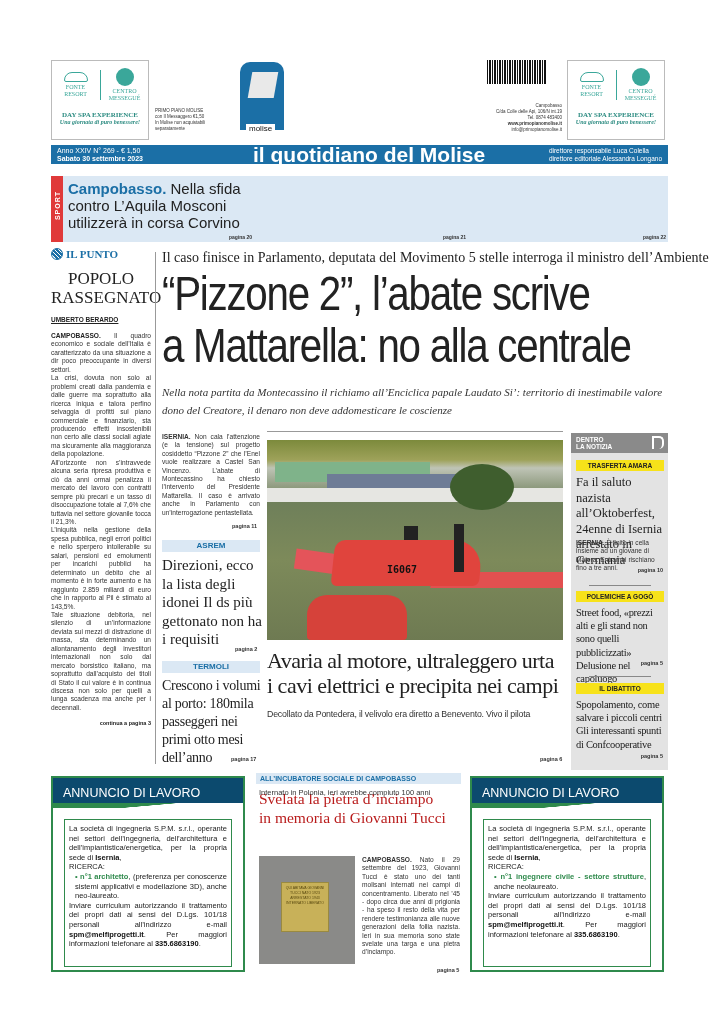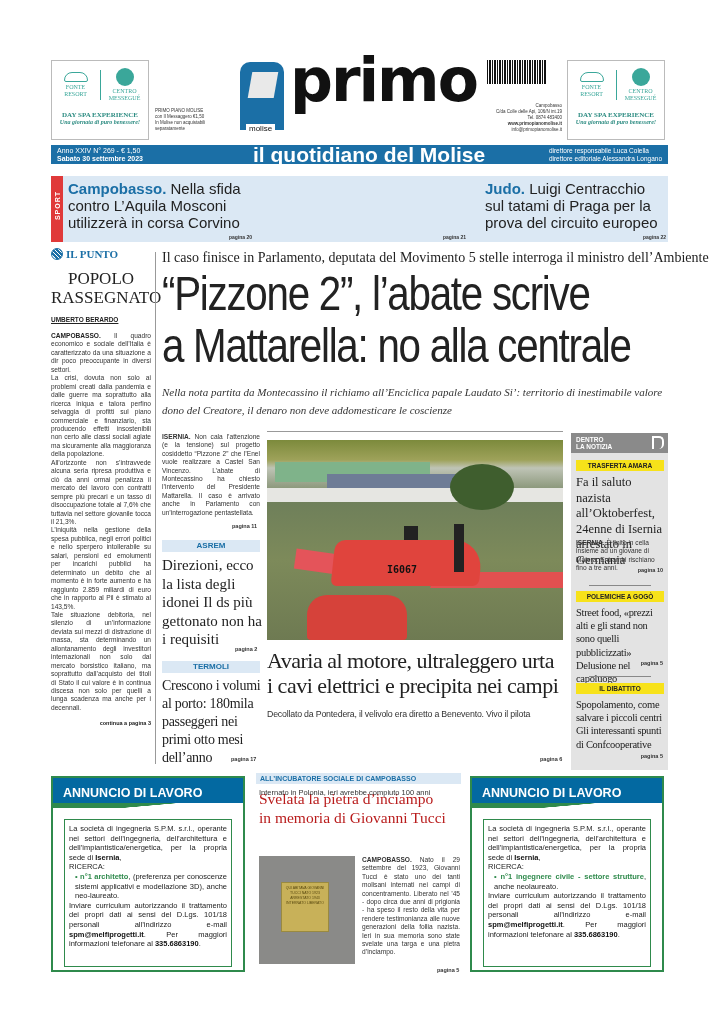--- a/index.html
+++ b/index.html
@@ -67,21 +67,21 @@
 .avsub{position:absolute;left:267px;top:709px;font-size:8.8px;color:#333;white-space:nowrap;letter-spacing:-0.2px}
 
 .dentro{position:absolute;left:571px;top:433px;width:97px;height:337px;background:#e3e3e3}
 .dentro .hdr{height:20px;background:#8a8a8a;color:#fff;font-size:6.5px;font-weight:bold;line-height:7px;padding:3px 0 0 5px;position:relative}
 .dentro .hdr .pico{position:absolute;right:4px;top:3px;width:12px;height:13px;border:2px solid #fff;border-radius:0 5px 5px 0;border-bottom:none}
 .ytag{position:absolute;left:5px;width:88px;height:11px;background:#f7e21a;color:#222;font-size:6.5px;font-weight:bold;text-align:center;line-height:11px}
 .rh{position:absolute;left:5px;width:90px;font-family:"Liberation Serif",serif;color:#222}
 .rsep{position:absolute;left:18px;width:62px;height:1px;background:#888}
 
 .annuncio{position:absolute;top:776px;width:194px;height:196px;border:2px solid #2f8a4c;background:#fff}
-.annuncio .ah{height:30px;background:#0369a1;color:#fff;font-size:12.5px;font-weight:bold;padding:8px 0 0 10px;position:relative}
+.annuncio .ah{height:30px;background:#0c4a6e;color:#fff;font-size:12.5px;font-weight:normal;padding:8px 0 0 10px;position:relative}
 .annuncio .ah:after{content:"";position:absolute;left:0;bottom:0;width:100%;height:5px;background:linear-gradient(175deg,#2f8a4c 50%,#fff 52%)}
 .annuncio .ab{margin:11px;border:1px solid #2f8a4c;padding:4px 4px;font-size:7.5px;line-height:9.6px;color:#222;text-align:justify;height:148px}
 .annuncio .ab b{color:#111}
 .annuncio .ab .g{color:#2f8a4c;font-weight:bold}
 .annuncio .ind{padding-left:6px}
 .incub{position:absolute;left:256px;top:773px;width:205px;height:11px;background:#dbe8f4;color:#1b6fa6;font-size:7px;font-weight:bold;padding-left:4px;line-height:11px}
 .svelata{position:absolute;left:259px;top:789px;font-family:Liberation Serif, serif;font-size:15.5px;line-height:19px;color:#b91c1c;white-space:nowrap}
 .internato{position:absolute;left:259px;top:788px;font-size:7.5px;color:#333;white-space:nowrap}
 .stone{position:absolute;left:259px;top:856px;width:96px;height:108px;background:#8a8a88;overflow:hidden}
 .stone .gold{position:absolute;left:22px;top:26px;width:48px;height:50px;background:#c8b159;border:1px solid #9a8a40;text-align:center;font-size:3.5px;line-height:5px;color:#5a4a10;padding-top:3px}
@@ -103,21 +103,20 @@
 <div class="abs minitext" style="left:155px;top:108px;width:60px">
   <div>PRIMO PIANO MOLISE</div>
   <div>con Il Messaggero €1,50</div>
   <div>In Molise non acquistabili</div>
   <div>separatamente</div>
 </div>
 
 <div class="logo">
   <div class="pbox"></div>
   <div class="pfold"></div>
-  <div class="primo" style="left:50px">primo</div>
   <div class="molise">molise</div>
 </div>
 
 <div class="abs" style="left:487px;top:60px;width:60px;height:24px;background:repeating-linear-gradient(90deg,#111 0 1px,#fff 1px 2px,#111 2px 4px,#fff 4px 5px)"></div>
 <div class="abs minitext" style="left:470px;top:103px;width:92px;text-align:right">
   <div>Campobasso</div>
   <div>C/da Colle delle Api, 106/N int.19</div>
   <div>Tel. 0874 483400</div>
   <div style="font-weight:bold">www.primopianomolise.it</div>
   <div>info@primopianomolise.it</div>
@@ -145,21 +144,20 @@
   </div>
 </div>
 
 <div class="sport">
   <div class="tag">
       <span>SPORT</span>
     </div>
   <div class="item" style="left:17px;width:198px"><b>Campobasso.</b><span> Nella sfida contro L’Aquila Mosconi utilizzerà in corsa Corvino</span></div>
   <div class="pg" style="left:178px">pagina 20</div>
   <div class="pg" style="left:392px">pagina 21</div>
-  <div class="item" style="left:434px;width:183px"><b>Judo.</b><span> Luigi Centracchio sul tatami di Praga per la prova del circuito europeo</span></div>
   <div class="pg" style="left:592px">pagina 22</div>
 </div>
 
 <div class="leftcol">
   <div class="ilpunto">
       <span class="ic"></span>
       <span>IL PUNTO</span>
     </div>
   <div class="popolo">
       <div>POPOLO</div>

